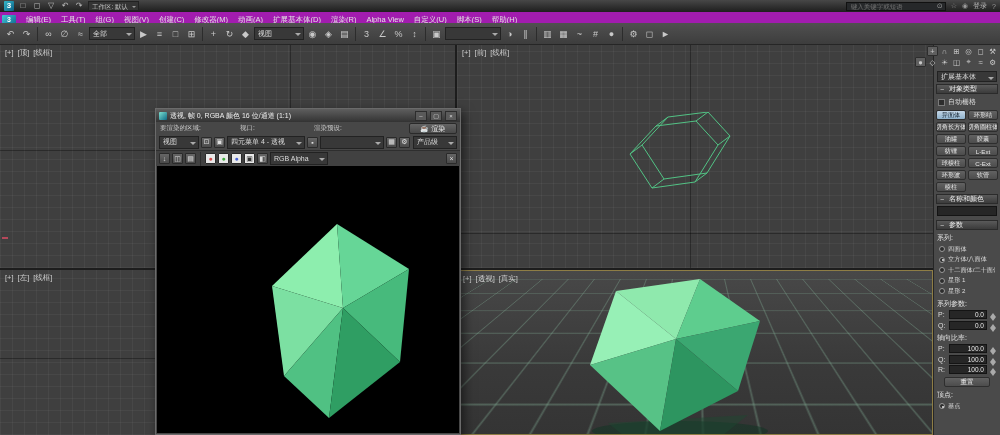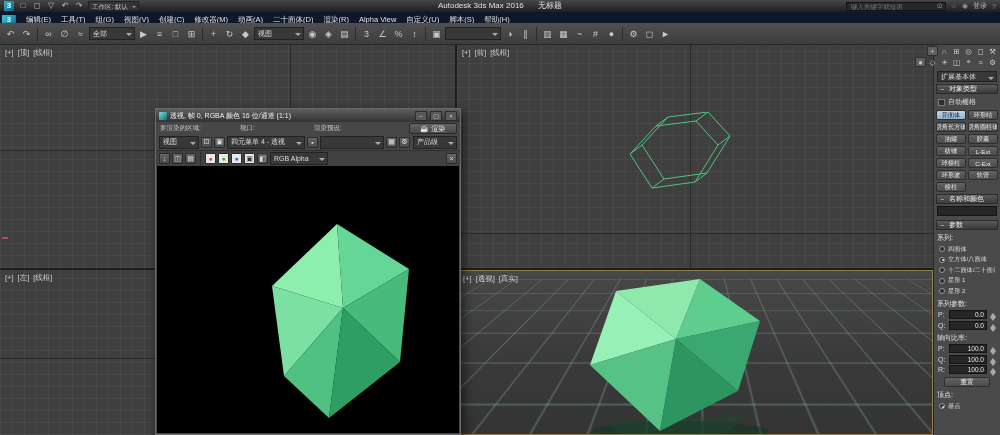--- a/index.html
+++ b/index.html
@@ -22,21 +22,21 @@
     font-size:8px;line-height:12px;color:#e0e0e0;pointer-events:none;white-space:nowrap}
   #main-title span{margin:0 6px}
   #tb-right{margin-left:auto;display:flex;align-items:center;gap:5px}
   #search-box{display:flex;align-items:center;width:100px;height:9px;background:#26282a;
     border:1px solid #111;padding:0 2px;gap:2px}
   #search-box input{flex:1;min-width:0;background:transparent;border:0;outline:none;color:#aaa;
     font-size:6.5px;font-family:"Liberation Sans",sans-serif}
   .tb-glyph{font-size:7px;color:#999}
 
   
-  #menubar{position:absolute;left:0;top:12px;width:1000px;height:16px;background:#0f172a;
+  #menubar{position:absolute;left:0;top:12px;width:1000px;height:16px;background:#a21caf;
     border-bottom:1px solid #222;display:flex;align-items:center;padding-left:2px;z-index:40}
   #max-logo{width:14px;height:9px;flex:none;margin-right:5px;border-radius:1px;color:#fff;
     background:linear-gradient(135deg,#45c4d6,#0f6f93);font-size:7px;line-height:9px;text-align:center;font-weight:bold}
   .menu-item{padding:0 5px;font-size:7.5px;color:#e2e2e2;white-space:nowrap}
 
   
   #toolbar{position:absolute;left:0;top:23px;width:1000px;height:22px;
     background:linear-gradient(#505050,#3d3d3d);border-bottom:1px solid #262626;
     display:flex;align-items:center;padding:0 3px;gap:1px;z-index:40}
   .tbtn{width:15px;height:15px;flex:none;display:flex;align-items:center;justify-content:center;
@@ -131,24 +131,20 @@
 <body>
 
 <div id="titlebar">
   <div id="app-logo">3</div>
   <span class="qicon">□</span>
   <span class="qicon">◻</span>
   <span class="qicon">▽</span>
   <span class="qicon">↶</span>
   <span class="qicon">↷</span>
   <div class="mini-dd">工作区: 默认</div>
-  <div id="main-title">
-    <span>Autodesk 3ds Max 2016</span>
-    <span>无标题</span>
-  </div>
   <div id="tb-right">
     <div id="search-box">
       <input placeholder="键入关键字或短语" style="">
       <span class="tb-glyph">⊙</span>
     </div>
     <span class="tb-glyph">☆</span>
     <span class="tb-glyph">◉</span>
     <span style="font-size:7px;color:#bbb">登录</span>
     <span class="tb-glyph">?</span>
   </div>
@@ -156,21 +152,21 @@
 
 <div id="menubar">
   <div id="max-logo">3</div>
   <span class="menu-item">编辑(E)</span>
   <span class="menu-item">工具(T)</span>
   <span class="menu-item">组(G)</span>
   <span class="menu-item">视图(V)</span>
   <span class="menu-item">创建(C)</span>
   <span class="menu-item">修改器(M)</span>
   <span class="menu-item">动画(A)</span>
-  <span class="menu-item">二十面体(D)</span>
+  <span class="menu-item">扩展基本体(D)</span>
   <span class="menu-item">渲染(R)</span>
   <span class="menu-item">Alpha View</span>
   <span class="menu-item">自定义(U)</span>
   <span class="menu-item">脚本(S)</span>
   <span class="menu-item">帮助(H)</span>
 </div>
 
 <div id="toolbar">
   <span class="tbtn">↶</span>
   <span class="tbtn">↷</span>

